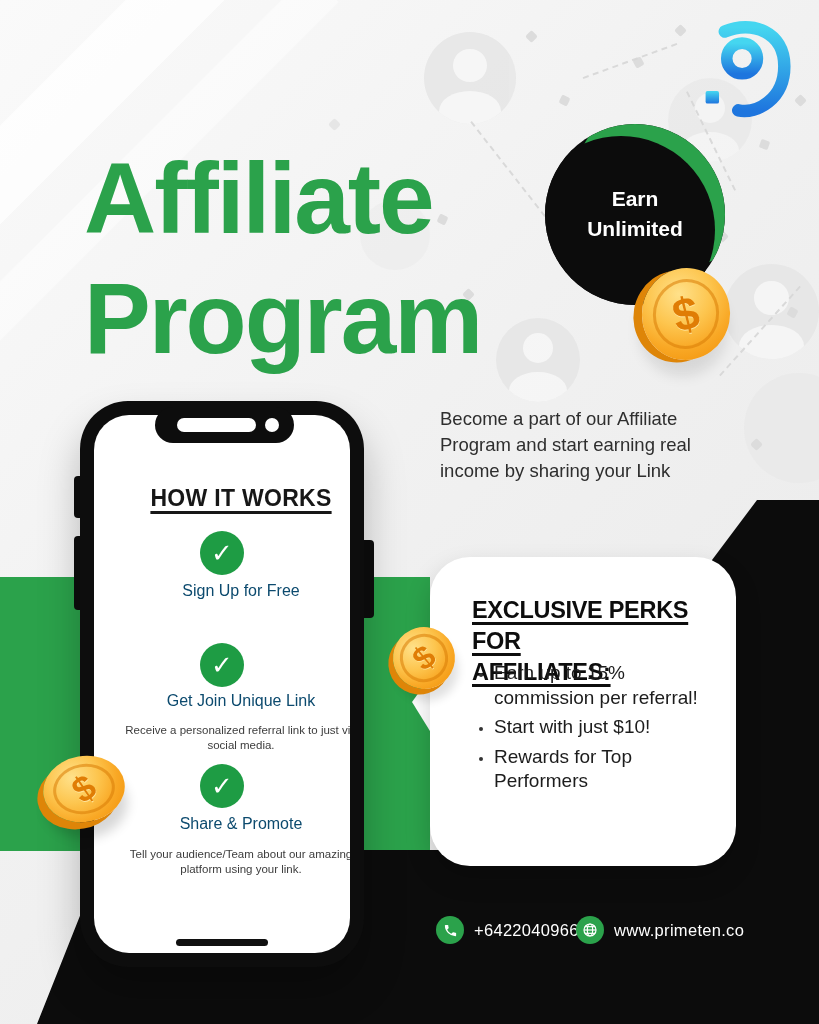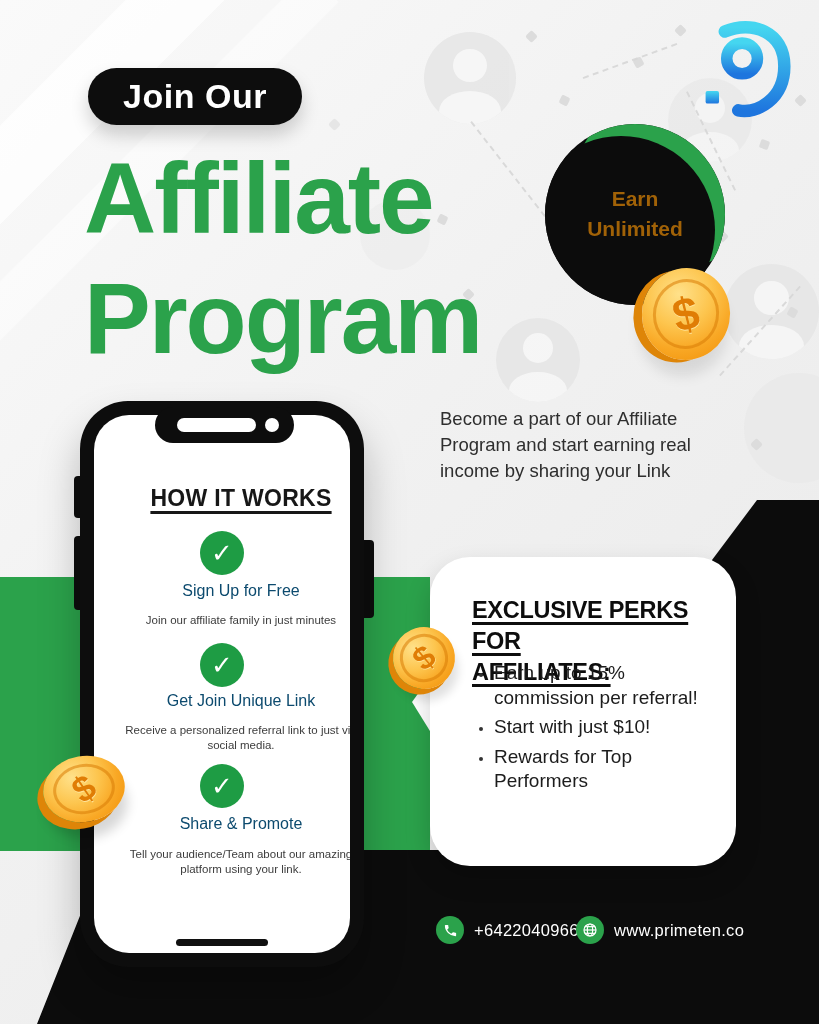--- a/index.html
+++ b/index.html
@@ -33,21 +33,21 @@
   
   .logo{position:absolute;left:696px;top:20px;width:96px;height:100px;}
 
   
   .sticker{position:absolute;left:545px;top:124px;width:180px;height:181px;border-radius:50%;
     background:#0c0c0c;overflow:hidden;}
   .sticker .crescent{position:absolute;width:180px;height:180px;border-radius:50%;
     background:#2BA24B;top:-30px;right:-30px;}
   .sticker .cover{position:absolute;width:188px;height:188px;border-radius:50%;
     background:#0c0c0c;left:-18px;top:12px;}
-  .sticker .stext{position:absolute;width:100%;top:60px;text-align:center;color:#a16207;
+  .sticker .stext{position:absolute;width:100%;top:60px;text-align:center;color:#ffffff;
     font-size:21px;font-weight:700;line-height:30px;z-index:3;}
 
   
   .coin{position:absolute;border-radius:50%;
     background:radial-gradient(circle at 38% 30%,#ffe18a 0%,#fdc54e 38%,#f9a825 65%,#ef8d04 100%);
     display:flex;align-items:center;justify-content:center;z-index:9;}
   .coin::before{content:"";position:absolute;inset:12%;border-radius:50%;
     border:3px solid rgba(216,124,6,.55);}
   .coin .dollar{font-weight:800;color:#e07d05;text-shadow:0 1px 0 #ffe49a;
     transform:rotate(-24deg);}
@@ -146,23 +146,20 @@
   <div class="sq" style="left:438px;top:215px;transform:rotate(25deg);"></div>
   <div class="sq" style="left:464px;top:290px;"></div>
   <div class="sq" style="left:330px;top:120px;opacity:.6;"></div>
 
   <div class="dash" style="left:448px;top:168px;width:120px;transform:rotate(52deg);"></div>
   <div class="dash" style="left:560px;top:236px;width:120px;transform:rotate(-32deg);"></div>
   <div class="dash" style="left:656px;top:140px;width:110px;transform:rotate(64deg);"></div>
   <div class="dash" style="left:700px;top:330px;width:120px;transform:rotate(-48deg);"></div>
   <div class="dash" style="left:580px;top:60px;width:100px;transform:rotate(-20deg);"></div>
 
-  <div class="badge">
-    <span>Join Our</span>
-  </div>
   <div class="headline">
     <div>Affiliate</div>
     <div>Program</div>
   </div>
 
   <div class="logo">
     <svg width="96" height="100" viewBox="0 0 100 104">
       <defs>
         <linearGradient id="lg" x1="0" y1="0" x2="0" y2="1">
           <stop offset="0" stop-color="#45D6F0"></stop>
@@ -208,21 +205,20 @@
   <div class="side-btn btn-l2"></div>
   <div class="side-btn btn-r"></div>
   <div class="phone">
     <div class="screen">
       <div class="screen-item hiw">HOW IT WORKS</div>
 
       <div class="check chk1">
           <span>✓</span>
         </div>
       <div class="screen-item step-title st1">Sign Up for Free</div>
-      <div class="screen-item step-desc sd1">Join our affiliate family in just minutes</div>
 
       <div class="check chk2">
           <span>✓</span>
         </div>
       <div class="screen-item step-title st2">Get Join Unique Link</div>
       <div class="screen-item step-desc sd2">Receive a personalized referral link to just via social media.</div>
 
       <div class="check chk3">
           <span>✓</span>
         </div>

